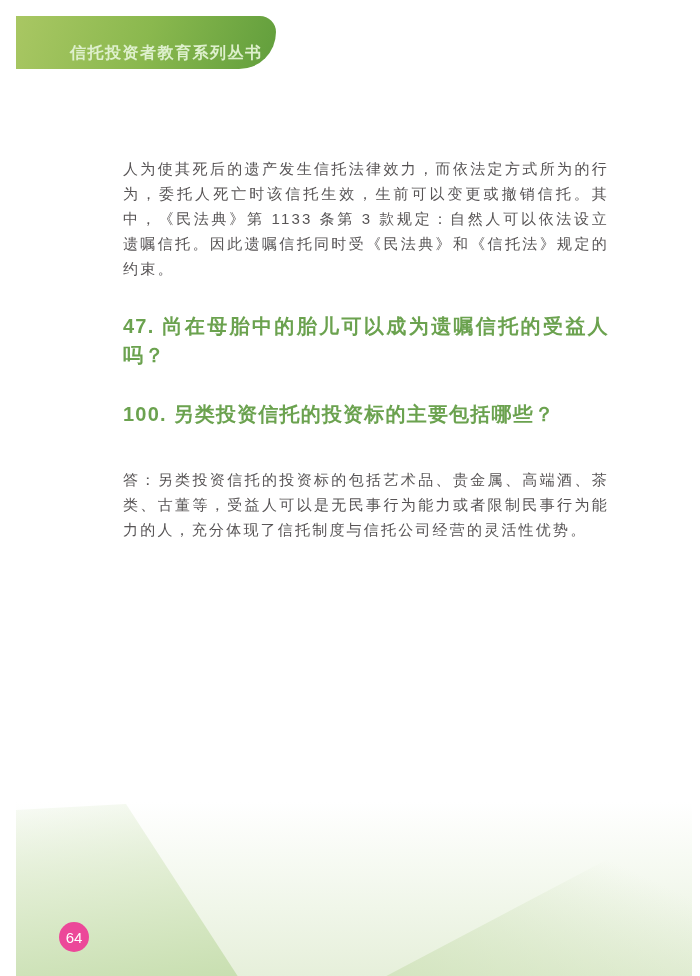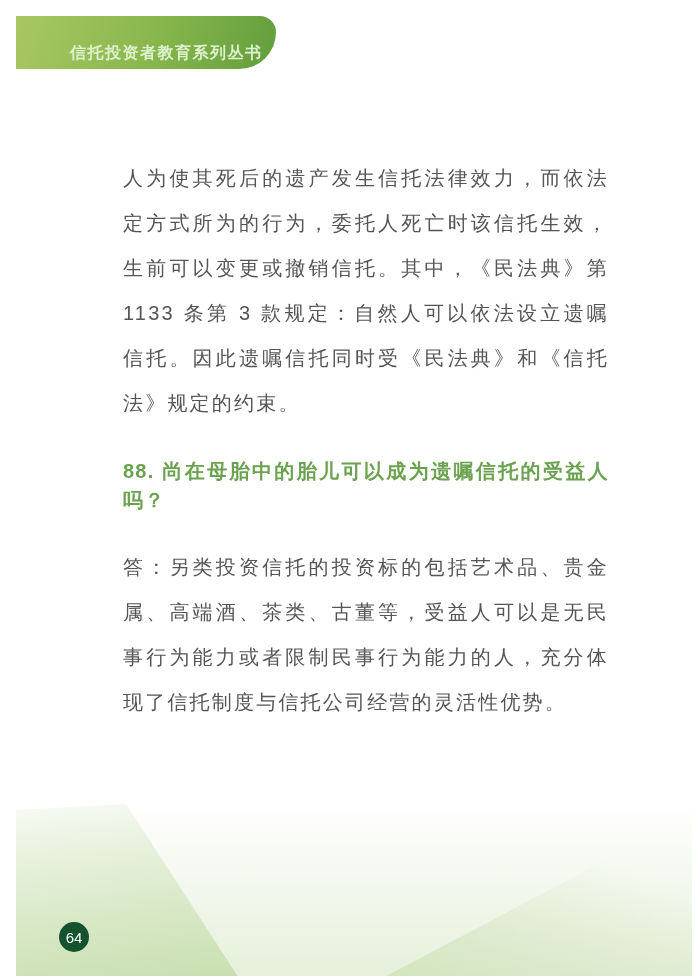--- a/index.html
+++ b/index.html
@@ -34,22 +34,22 @@
   }
 
   
   .content {
     position: absolute;
     left: 91px; top: 124px;
     width: 518px;
     color: #575455;
   }
   .body-p {
-    font-size: 20px;
-    line-height: 45px;
+    font-size: 15px;
+    line-height: 25px;
     letter-spacing: 2.2px;
     text-align: justify;
     text-justify: inter-character;
   }
   .q-heading {
     color: #6ba24f;
     font-size: 20px;
     font-weight: bold;
     line-height: 28.5px;
     letter-spacing: 1.2px;
@@ -92,44 +92,45 @@
       #c5ddac 100%);
     clip-path: polygon(0 8px, 110px 2px, 232px 190px, 0 190px);
   }
 
   
   .page-number {
     position: absolute;
     left: 43px; top: 906px;
     width: 30px; height: 30px;
     border-radius: 50%;
-    background: #14532d;
+    background: #ec4899;
     color: #ffffff;
     font-size: 15px;
     display: flex;
     align-items: center;
     justify-content: center;
   }
 </style>
 </head>
 <body>
 
 <div class="page">
 
   <div class="header-banner">
     <span class="header-title">信托投资者教育系列丛书</span>
   </div>
 
   <div class="content">
 
     <p class="body-p">人为使其死后的遗产发生信托法律效力，而依法定方式所为的行为，委托人死亡时该信托生效，生前可以变更或撤销信托。其中，《民法典》第 1133 条第 3 款规定：自然人可以依法设立遗嘱信托。因此遗嘱信托同时受《民法典》和《信托法》规定的约束。</p>
 
-    <h2 class="q-heading q99">88. 尚在母胎中的胎儿可以成为遗嘱信托的受益人吗？</h2>
+    <h2 class="q-heading q99">47. 尚在母胎中的胎儿可以成为遗嘱信托的受益人吗？</h2>
 
 
+    <h2 class="q-heading q100">100. 另类投资信托的投资标的主要包括哪些？</h2>
 
     <p class="body-p">答：另类投资信托的投资标的包括艺术品、贵金属、高端酒、茶类、古董等，受益人可以是无民事行为能力或者限制民事行为能力的人，充分体现了信托制度与信托公司经营的灵活性优势。</p>
 
   </div>
 
   <div class="footer-decor">
     <div class="decor-base"></div>
     <div class="decor-right-facet"></div>
     <div class="decor-left-wedge"></div>
   </div>

